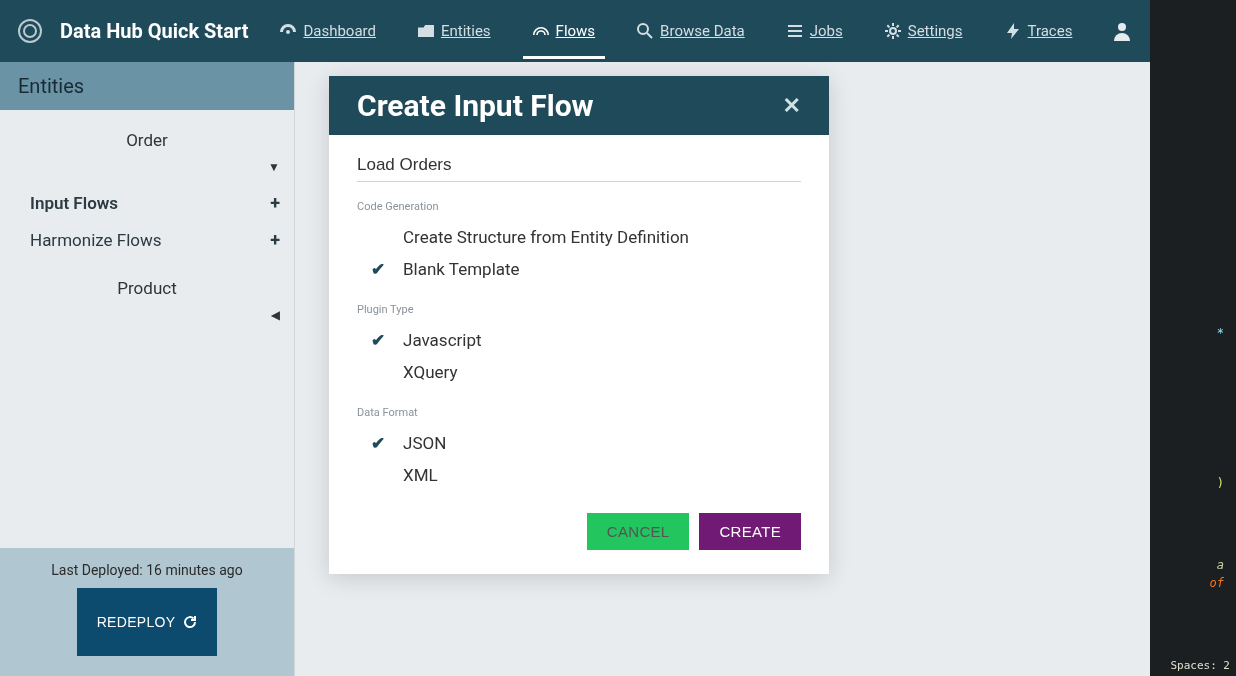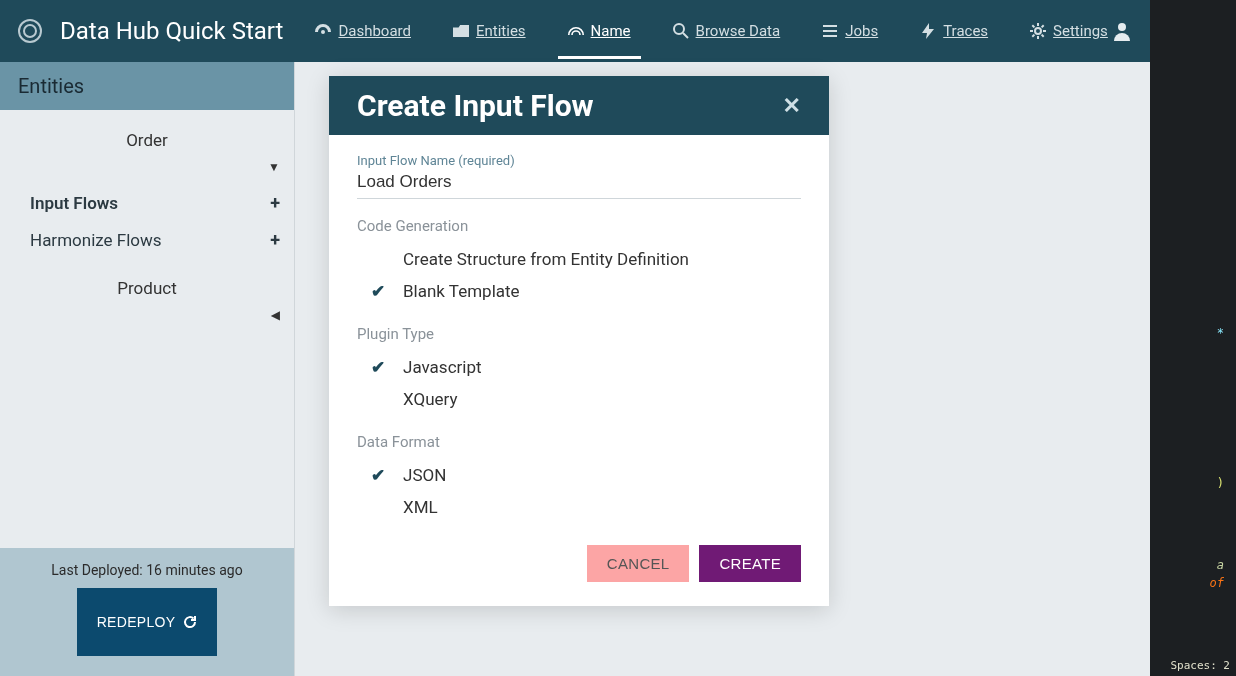--- a/index.html
+++ b/index.html
@@ -1,21 +1,21 @@
 <!DOCTYPE html>
 <html><head>
 <meta charset="utf-8">
 <style>
 * { box-sizing: border-box; margin: 0; padding: 0; }
 body { font-family: -apple-system, BlinkMacSystemFont, "Segoe UI", Roboto, Arial, sans-serif; background: #222; width: 1236px; height: 676px; overflow: hidden; position: relative; }
 .app { width: 1150px; height: 676px; background: #e8ecef; display: flex; flex-direction: column; }
 .topbar { background: #1f4a5a; height: 62px; display: flex; align-items: center; padding: 0 18px; color: #e5ecef; }
 .logo-icon { width: 24px; height: 24px; border: 2px solid #b8c9d0; border-radius: 50%; position: relative; margin-right: 18px; display:flex;align-items:center;justify-content:center; }
 .logo-icon::before { content:""; width:10px;height:10px;border:2px solid #b8c9d0;border-radius:50%;}
-.app-title { font-size: 24px; font-weight: 400; color: #fff; margin-right: 28px; }
+.app-title { font-size: 20px; font-weight: 700; color: #fff; margin-right: 28px; }
 .nav { display: flex; gap: 34px; align-items: center; flex: 1; }
 .nav-item { display: flex; align-items: center; gap: 7px; color: #d4dfe3; font-size: 15px; cursor: pointer; padding: 19px 4px; position: relative; text-decoration: underline; }
 .nav-item.active { color: #fff; }
 .nav-item.active::after { content:""; position:absolute; bottom:0; left:-6px; right:-6px; height:3px; background:#fff; }
 .nav-icon { width: 16px; height: 14px; display: inline-flex; align-items:center; justify-content:center; }
 .user-area { display:flex; gap:18px; align-items:center; }
 .sidebar { width: 295px; background: #e8ecef; border-right: 1px solid #d0d6da; display: flex; flex-direction: column; }
 .body { flex: 1; display: flex; }
 .entities-header { background: #6a94a6; color: #1a2a33; font-size: 20px; padding: 12px 18px; }
 .entity-row { display:flex; align-items:center; padding: 10px 14px; font-size: 17px; color:#333; cursor:pointer; gap:10px;flex-direction:column; }
@@ -23,26 +23,26 @@
 .sub-row { padding: 8px 14px 8px 30px; font-size:17px; color:#2c3a42; font-weight:600; display:flex; align-items:center; cursor:pointer; }
 .sub-row .plus { margin-left:auto; font-weight:700; font-size:18px; }
 .content { flex:1; padding: 14px 26px; position: relative; }
 .modal { width: 500px; background:#fff; box-shadow: 0 4px 22px rgba(0,0,0,.15); margin-left: 8px; }
 .modal-header { background:#1f4a5a; color:#fff; padding: 12px 28px; display:flex; align-items:center; }
 .modal-title { font-size: 30px; font-weight:700; }
 .modal-close { margin-left:auto; font-size:22px; cursor:pointer; color:#cfe0e6; font-weight:700; }
 .modal-body { padding: 18px 28px 24px; }
 .field-label { font-size: 13px; color:#5f8596; margin-bottom:2px; }
 .field-input { width:100%; border:none; border-bottom:1px solid #cfd6da; font-size:17px; padding: 2px 0 6px; color:#333; background:transparent; }
-.section-label { font-size:15px; color:#8a9299; margin-top: 18px; margin-bottom: 8px; }
+.section-label { font-size:11px; color:#8a9299; margin-top: 18px; margin-bottom: 8px; }
 .option { display:flex; align-items:center; gap: 14px; padding: 6px 0 6px 14px; font-size: 17px; color:#333; cursor:pointer; }
 .check { width: 18px; display:inline-block; color:#1f4a5a; font-weight:700; }
 .btn-row { display:flex; gap:10px; justify-content:flex-end; margin-top: 22px; }
 .btn { padding: 10px 20px; font-size:15px; cursor:pointer; border:none; letter-spacing:.3px; }
-.btn-cancel { background:#fca5a5; color:#555; }
+.btn-cancel { background:#22c55e; color:#555; }
 .btn-create { background:#701a75; color:#fff; }
 .footer { margin-top:auto; background:#b0c6d0; padding: 14px 0 20px; text-align:center; }
 .deploy-text { font-size:14px; color:#2b2b2b; }
 .redeploy { margin-top:10px; background:#0c4a6e; color:#fff; padding:26px 20px; display:inline-flex; align-items:center; gap:8px; cursor:pointer; font-size:14px; letter-spacing:.3px; border:none; }
 
 .editor-strip { position:absolute; left:1150px; top:0; width:86px; height:676px; background:#1c1f22; color:#aab; font-family: "Menlo","Consolas",monospace; font-size:12px; }
 .editor-strip .ln { color:#b7e07d; position:absolute; right:12px; }
 .editor-strip .status { position:absolute; bottom:4px; right:6px; color:#e1e1cc; font-size:11px; }
 
 .callout { position:absolute; pointer-events:none; }
@@ -70,21 +70,21 @@
             <span class="folder-icon"></span>
           </span>
         <span>Entities</span>
       </div>
       <div class="nav-item active">
         <span class="nav-icon">
             <svg width="20" height="12" viewBox="0 0 20 12">
               <path fill="none" stroke="currentColor" stroke-width="2" d="M1 11a9 9 0 0118 0M5 11a5 5 0 0110 0"></path>
             </svg>
           </span>
-        <span>Name</span>
+        <span>Flows</span>
       </div>
       <div class="nav-item">
         <span class="nav-icon">
             <svg width="16" height="16" viewBox="0 0 16 16">
               <circle cx="6" cy="6" r="5" fill="none" stroke="currentColor" stroke-width="2"></circle>
               <line x1="10" y1="10" x2="15" y2="15" stroke="currentColor" stroke-width="2"></line>
             </svg>
           </span>
         <span>Browse Data</span>
       </div>
@@ -93,34 +93,34 @@
             <svg width="14" height="12" viewBox="0 0 14 12">
               <rect x="0" y="0" width="14" height="2" fill="currentColor"></rect>
               <rect x="0" y="5" width="14" height="2" fill="currentColor"></rect>
               <rect x="0" y="10" width="14" height="2" fill="currentColor"></rect>
             </svg>
           </span>
         <span>Jobs</span>
       </div>
       <div class="nav-item">
         <span class="nav-icon">
-            <svg width="12" height="16" viewBox="0 0 12 16">
-              <path fill="currentColor" d="M7 0L0 10h5l-1 6 8-10H7z"></path>
-            </svg>
-          </span>
-        <span>Traces</span>
-      </div>
-      <div class="nav-item">
-        <span class="nav-icon">
             <svg width="16" height="16" viewBox="0 0 16 16">
               <circle cx="8" cy="8" r="3" fill="none" stroke="currentColor" stroke-width="2"></circle>
               <path stroke="currentColor" stroke-width="2" d="M8 0v3M8 13v3M0 8h3M13 8h3M2.3 2.3l2.1 2.1M11.6 11.6l2.1 2.1M2.3 13.7l2.1-2.1M11.6 4.4l2.1-2.1"></path>
             </svg>
           </span>
         <span>Settings</span>
+      </div>
+      <div class="nav-item">
+        <span class="nav-icon">
+            <svg width="12" height="16" viewBox="0 0 12 16">
+              <path fill="currentColor" d="M7 0L0 10h5l-1 6 8-10H7z"></path>
+            </svg>
+          </span>
+        <span>Traces</span>
       </div>
     </div>
     <div class="user-area">
       <span>
           <svg width="20" height="20" viewBox="0 0 20 20">
             <circle cx="10" cy="6" r="4" fill="currentColor"></circle>
             <path fill="currentColor" d="M2 20a8 8 0 0116 0z"></path>
           </svg>
         </span>
     </div>
@@ -163,21 +163,20 @@
       </div>
     </div>
 
     <div class="content">
       <div class="modal">
         <div class="modal-header">
           <div class="modal-title">Create Input Flow</div>
           <div class="modal-close">✕</div>
         </div>
         <div class="modal-body">
-          <div class="field-label">Input Flow Name (required)</div>
           <input class="field-input" value="Load Orders" style="">
 
           <div class="section-label">Code Generation</div>
           <div class="option">
             <span class="check"></span>
             <span>Create Structure from Entity Definition</span>
           </div>
           <div class="option">
             <span class="check">✔</span>
             <span>Blank Template</span>

